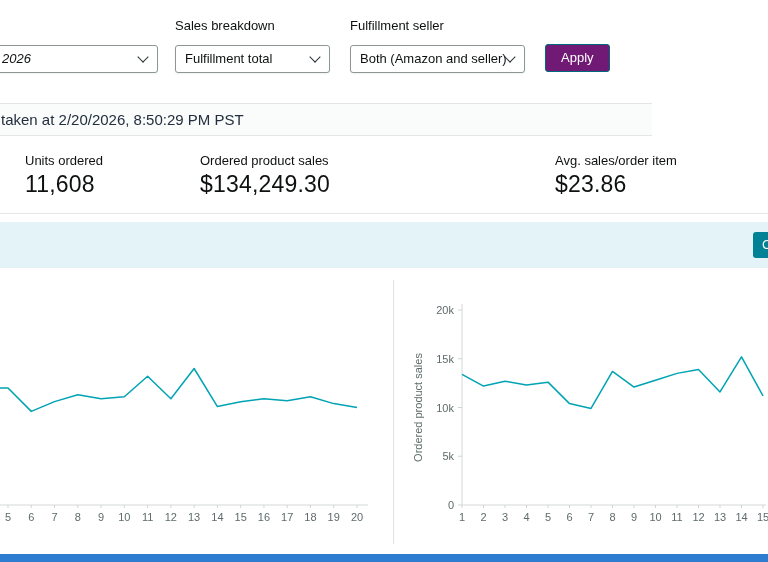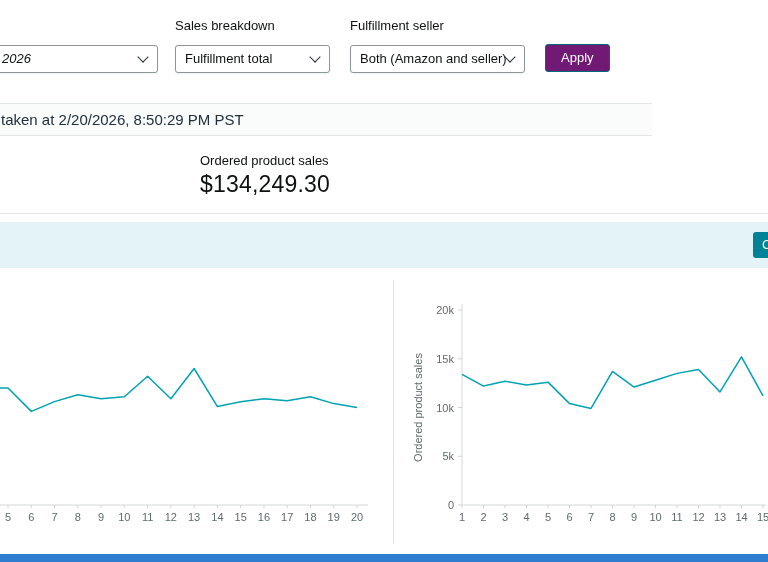--- a/index.html
+++ b/index.html
@@ -80,25 +80,31 @@
   </div>
 
   <button class="apply-btn" style="background: #701a75;">Apply</button>
 </div>
 
 <div class="snapshot-row">
   <span class="abs" style="left:1px;top:0;">taken at 2/20/2026, 8:50:29 PM PST</span>
 </div>
 
 <div class="stats-row">
+  <div class="stat" style="left:25px;">
+    <div class="stat-label">Units ordered</div>
+    <div class="stat-value">11,608</div>
+  </div>
   <div class="stat" style="left:200px;">
     <div class="stat-label">Ordered product sales</div>
     <div class="stat-value">$134,249.30</div>
   </div>
   <div class="stat" style="left:555px;">
+    <div class="stat-label">Avg. sales/order item</div>
+    <div class="stat-value">$23.86</div>
   </div>
 </div>
 
 <div class="band" style="background: rgb(227, 243, 248);">
   <button class="band-btn" style="background: rgb(0, 130, 150);">C</button>
 </div>
 
 <div class="charts">
   <svg class="abs" width="392" height="262" style="left:0;top:12px;">
       <line x1="0" y1="225" x2="368" y2="225" stroke="#d5d9d9" stroke-width="1"></line>

